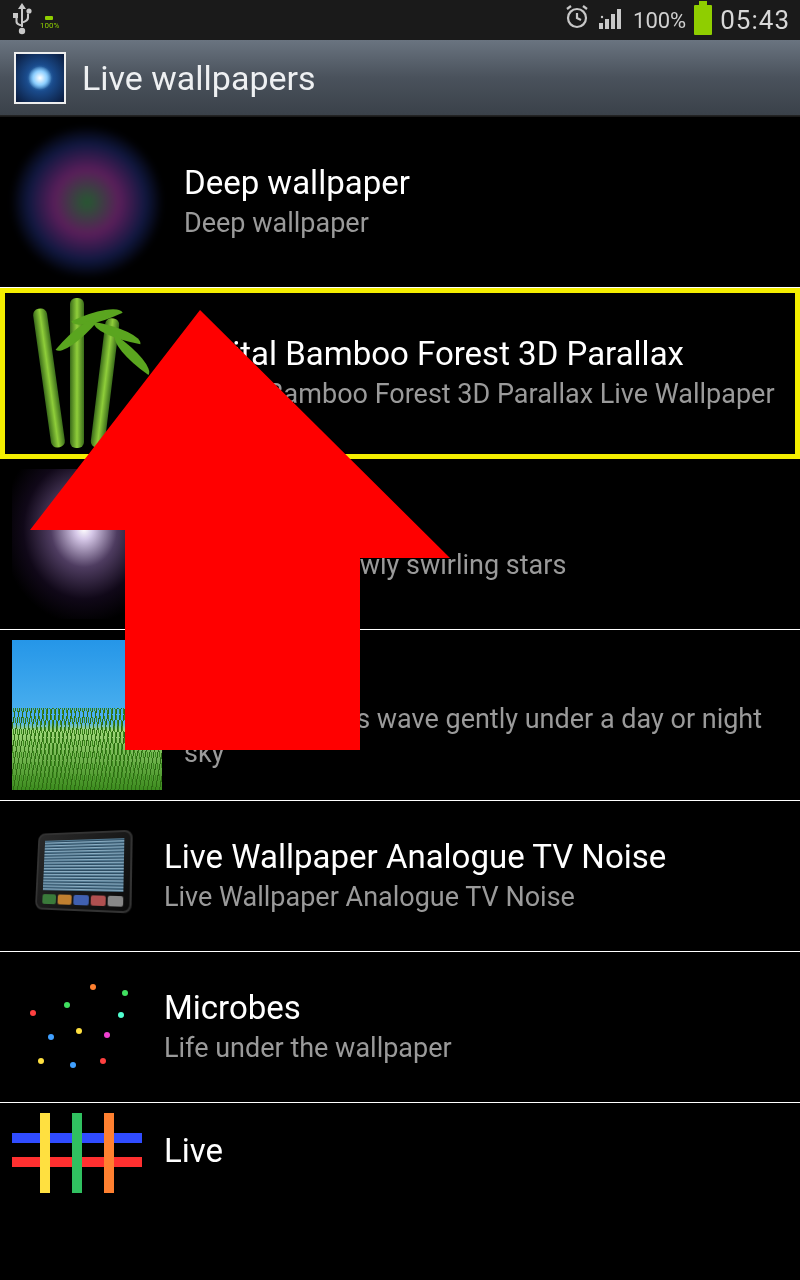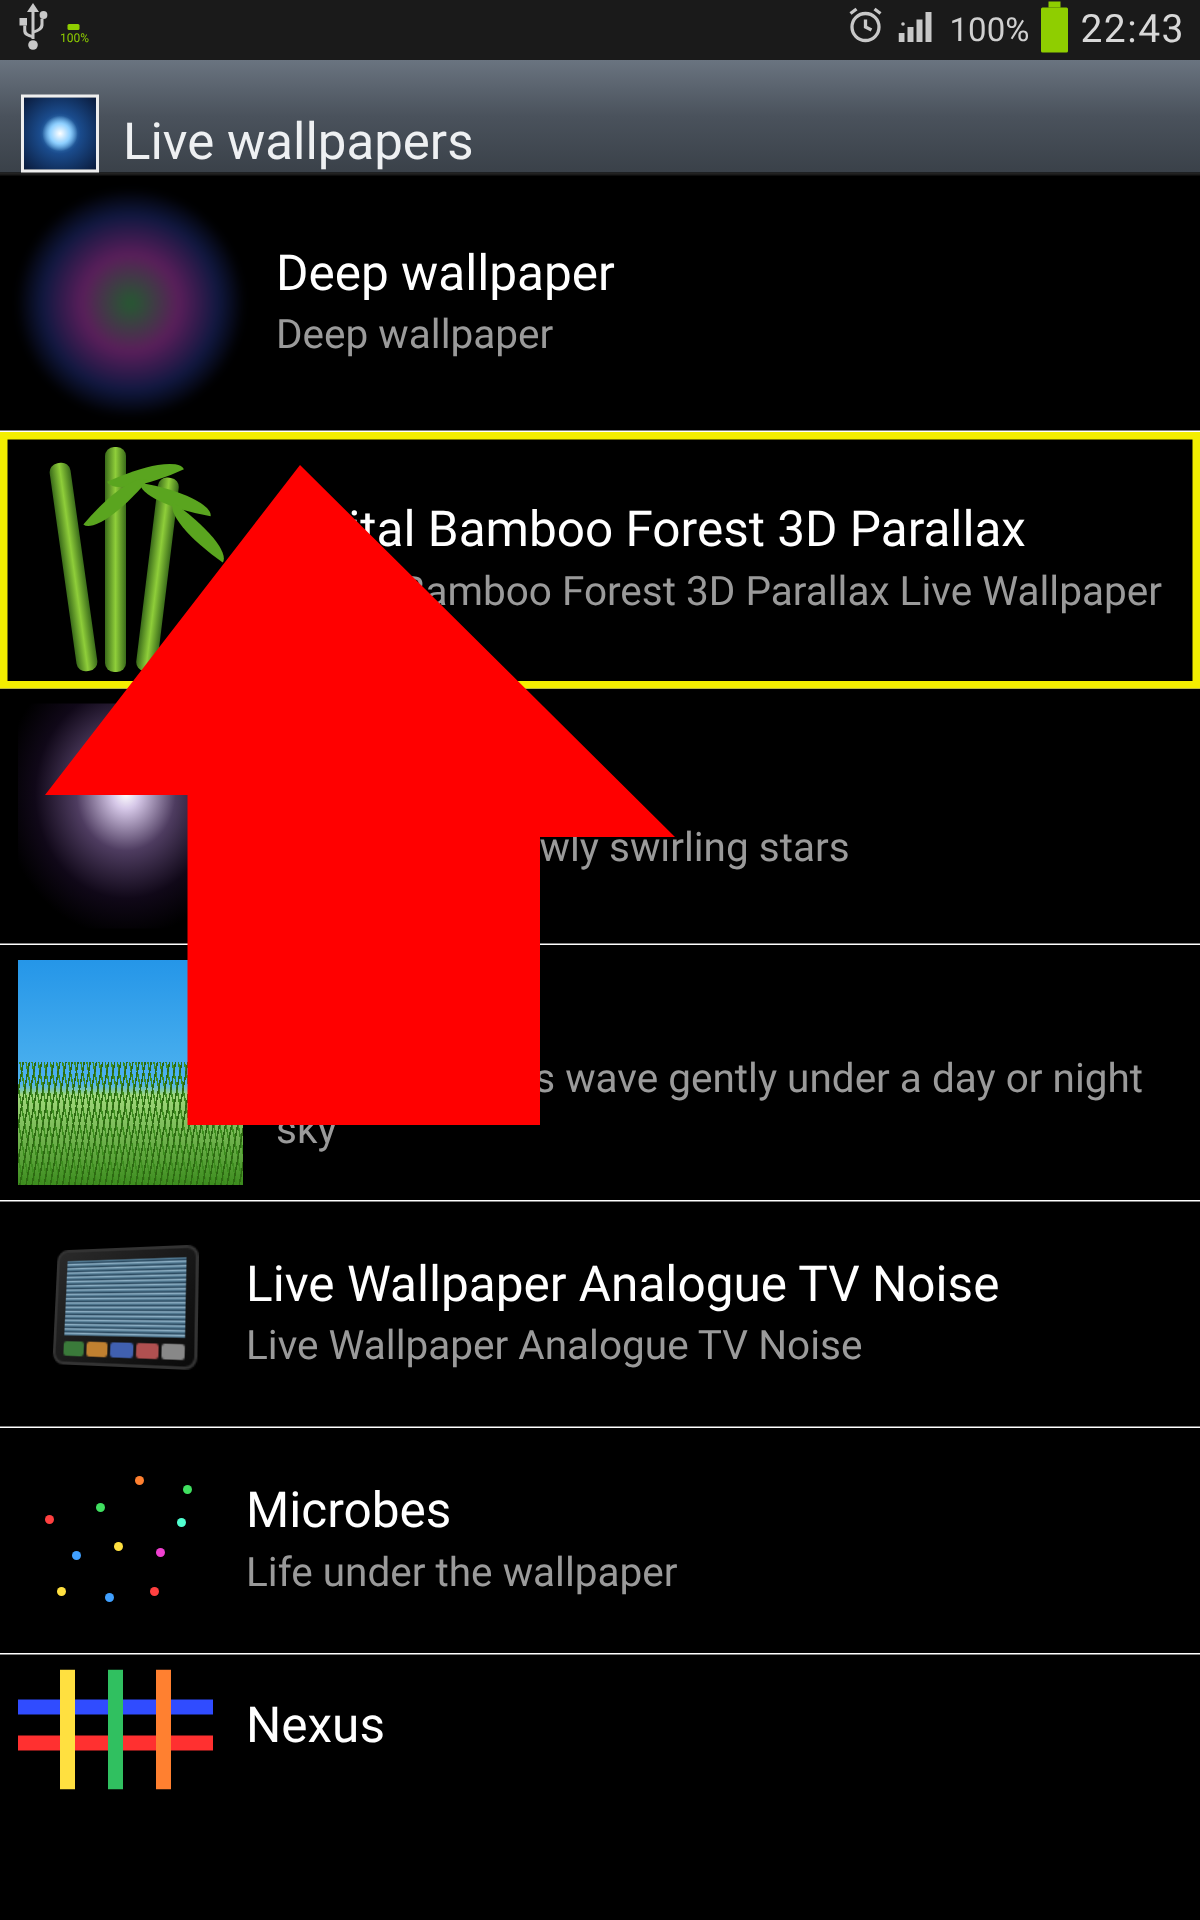--- a/index.html
+++ b/index.html
@@ -62,21 +62,21 @@
     width:8px; height:4px; background:#8fce00;
   }
   .clock { font-size: 26px; color: #d8d8d8; letter-spacing: 1px; }
 
   
   .action-bar {
     height: 76px;
     background: linear-gradient(to bottom, #6a7480 0%, #4a525c 50%, #3a4149 100%);
     border-bottom: 1px solid #222;
     display: flex;
-    align-items: flex-end;
+    align-items: center;
     padding: 0 14px;
     gap: 16px;
   }
   .app-icon {
     width: 52px; height: 52px;
     border: 2px solid #eee;
     background: radial-gradient(circle at 50% 50%, #5bb3f0 0%, #1a4b8c 40%, #0a1a3a 100%);
     display: flex; align-items: center; justify-content: center;
   }
   .app-icon .glow {
@@ -260,21 +260,21 @@
           <rect x="0" y="16" width="4" height="6"></rect>
           <rect x="6" y="12" width="4" height="10"></rect>
           <rect x="12" y="7" width="4" height="15"></rect>
           <rect x="18" y="2" width="4" height="20"></rect>
         </g>
         <circle cx="3" cy="10" r="1.2" fill="#c8c8c8"></circle>
       </svg>
     </span>
     <span class="batt-pct">100%</span>
     <span class="battery-big"></span>
-    <span class="clock">22:43</span>
+    <span class="clock">05:43</span>
   </div>
 </div>
 
 <div class="action-bar">
   <div class="app-icon">
       <div class="glow"></div>
     </div>
   <div class="app-title">Live wallpapers</div>
 </div>
 
@@ -361,21 +361,21 @@
 
   <div class="row last" style="border-bottom:none;">
     <div class="thumb small thumb-nexus">
       <div class="nexus-h" style="top:20px;background:#304cff;"></div>
       <div class="nexus-h" style="top:44px;background:#ff3030;"></div>
       <div class="nexus-v" style="left:28px;background:#ffe040;"></div>
       <div class="nexus-v" style="left:60px;background:#30c060;"></div>
       <div class="nexus-v" style="left:92px;background:#ff8030;"></div>
     </div>
     <div class="row-text">
-      <div class="row-title">Nexus</div>
+      <div class="row-title">Live</div>
       <div class="row-sub"></div>
     </div>
   </div>
 
 </div>
 
 <div class="red-arrow">
   <svg viewBox="0 0 420 440" width="420" height="440">
     <polygon fill="#ff0000" points="
       170,0

